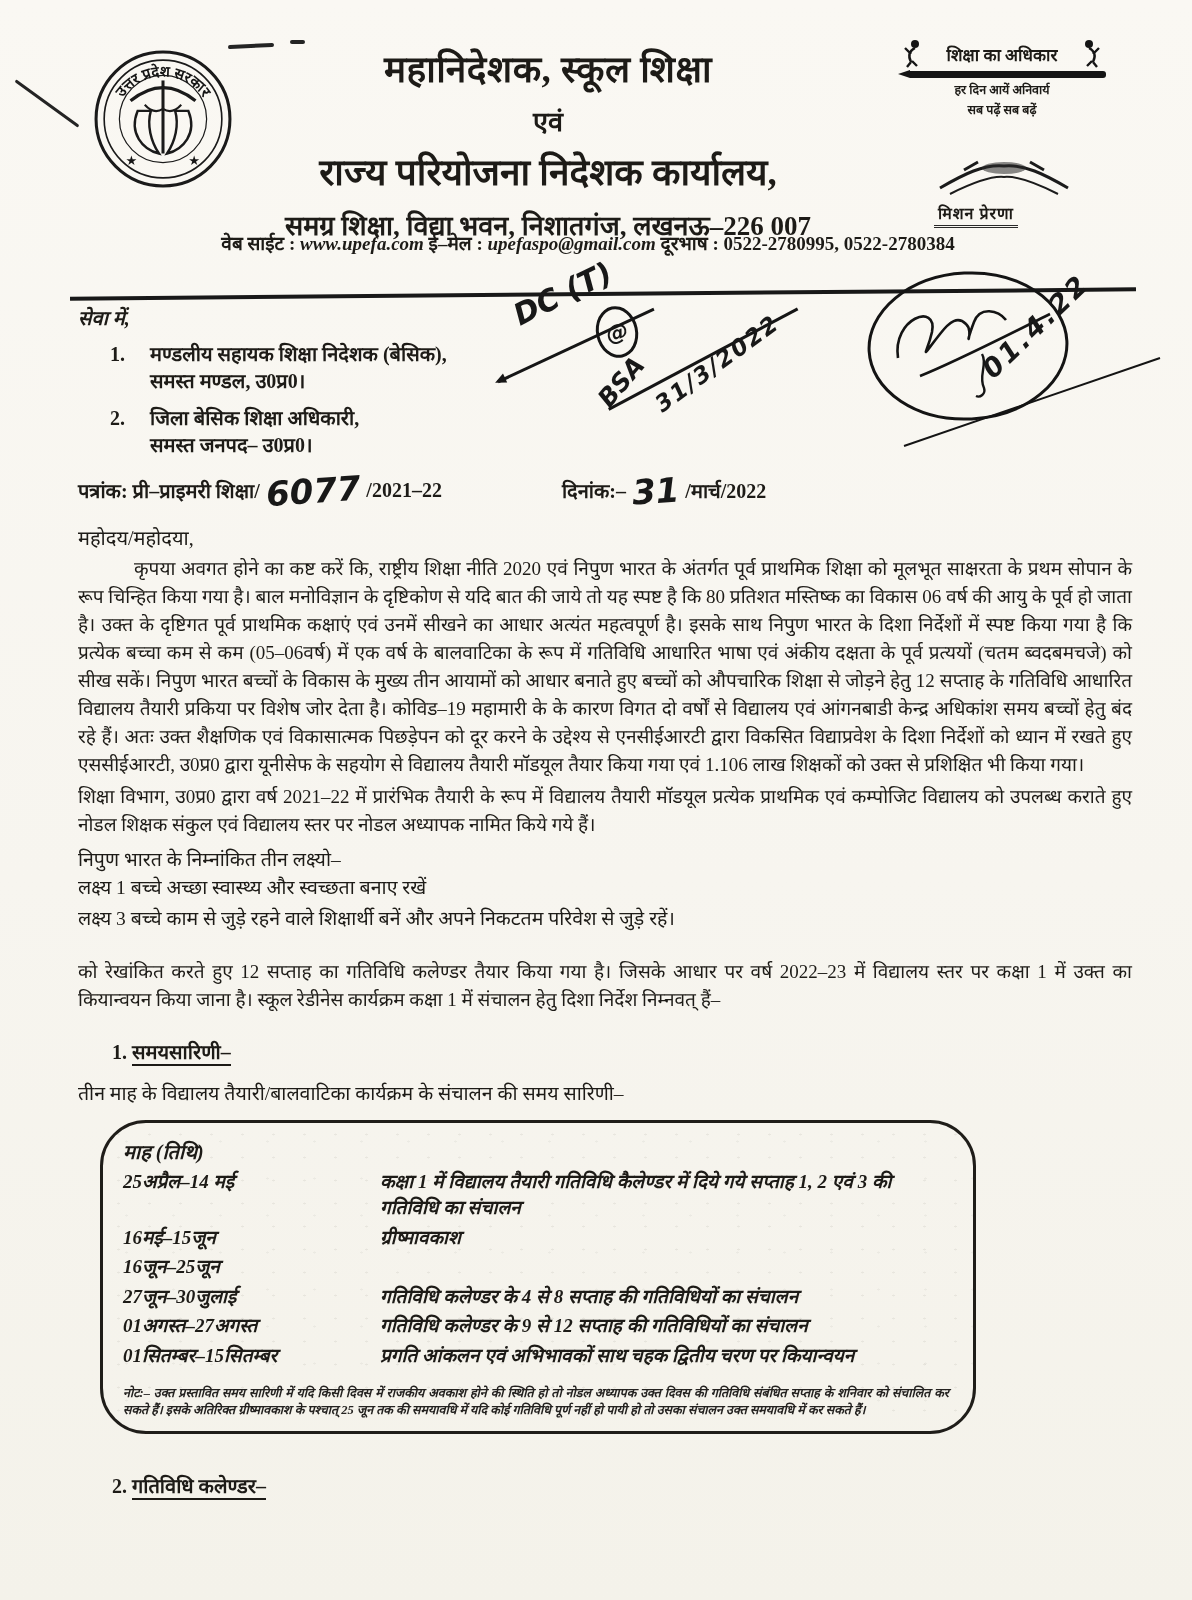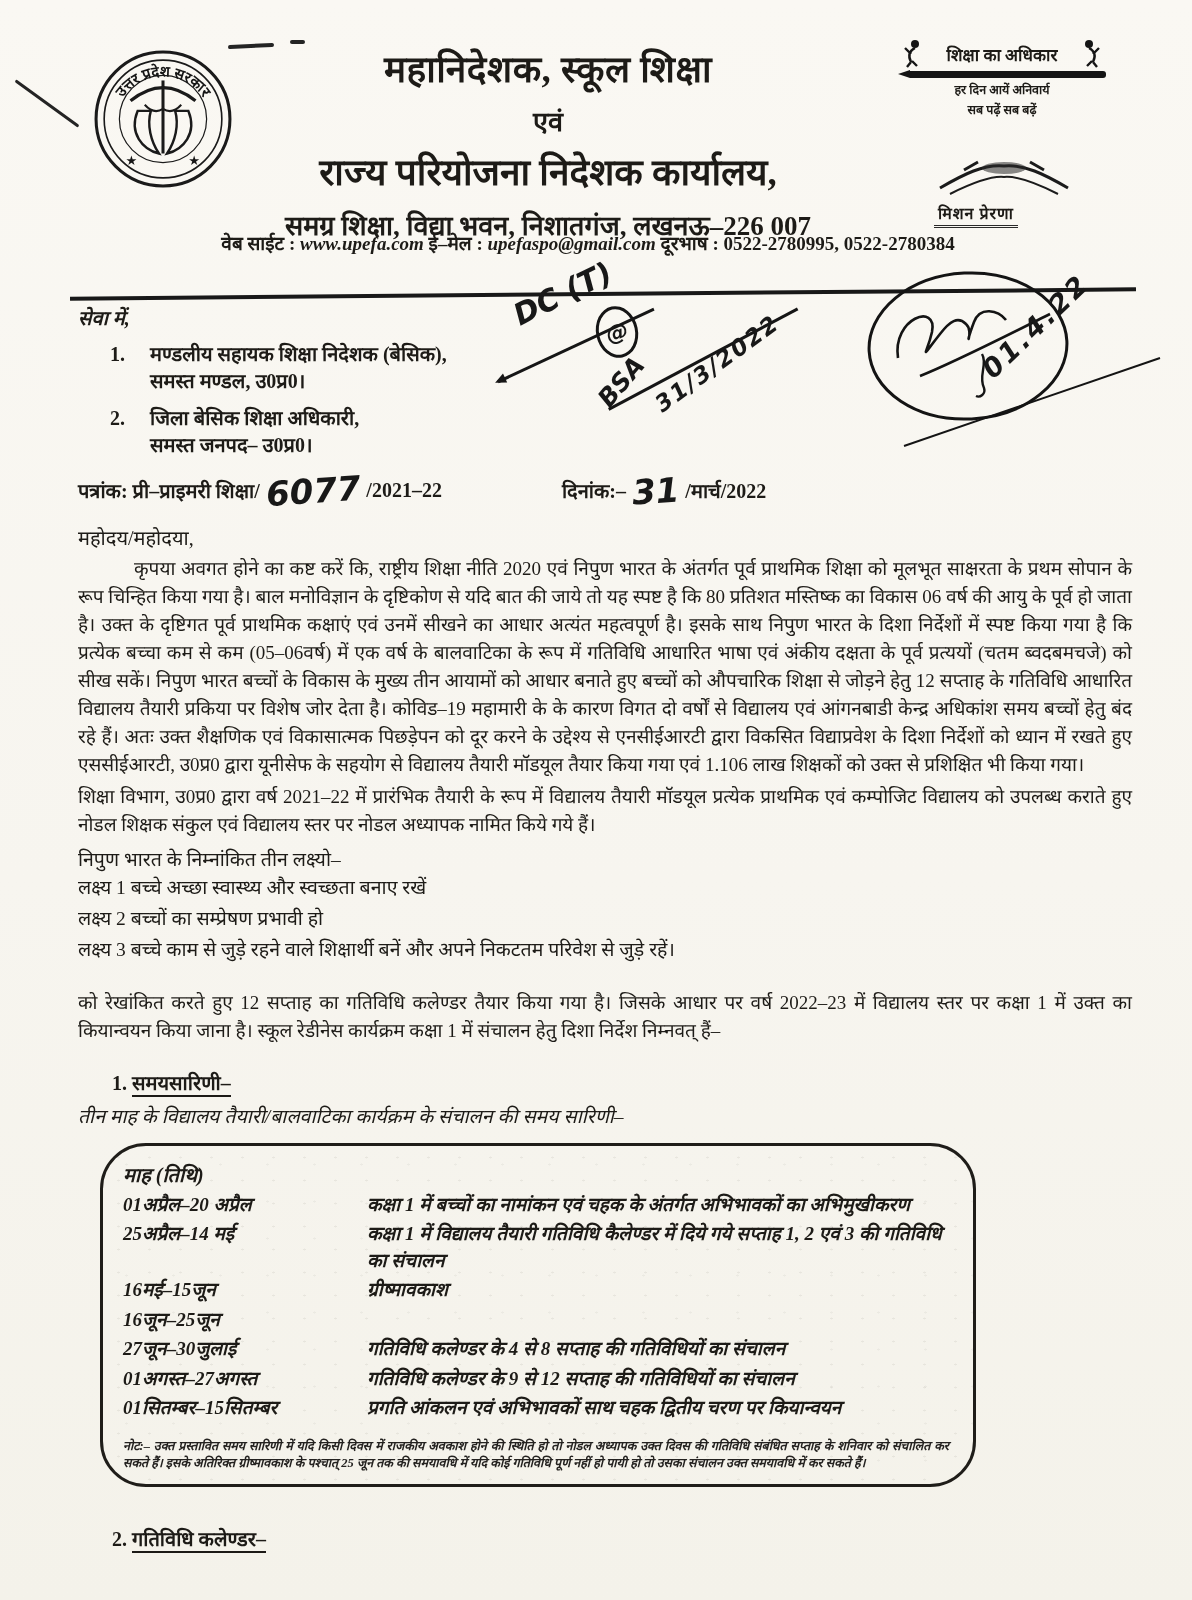--- a/index.html
+++ b/index.html
@@ -46,25 +46,25 @@
   .salut{margin-top:20px;font-size:20px;}
   
   .para{font-size:19px;line-height:28px;text-align:justify;margin-top:4px;}
   .ind{text-indent:56px;}
   .goals-h{font-size:19.5px;margin-top:6px;}
   .goal{font-size:19.5px;line-height:31px;}
   .p3{margin-top:24px;}
   
   .sec-h{margin-top:24px;margin-left:34px;font-size:20px;font-weight:bold;}
   .sec-h .lbl{border-bottom:2.5px solid #1c1a16;padding-bottom:1px;}
-  .sec1-intro{font-size:19.5px;margin-top:6px;font-style:italic;}
+  .sec1-intro{font-size:19.5px;margin-top:14px;}
   .tbox{margin:14px 0 0 22px;width:826px;border:3.5px solid #1f1d19;border-radius:46px;padding:16px 24px 12px 20px;
         background-image:radial-gradient(rgba(40,38,30,.07) 1px,transparent 1.6px),radial-gradient(rgba(40,38,30,.05) 1px,transparent 1.6px);
         background-size:31px 23px,47px 37px;font-style:italic;font-weight:bold;}
-  .trow{display:grid;grid-template-columns:230px 1fr;column-gap:14px;font-size:19px;line-height:26.5px;margin-top:3px;}
+  .trow{display:grid;grid-template-columns:230px 1fr;column-gap:27px;font-size:19px;line-height:26.5px;margin-top:3px;}
   .thead{font-size:20px;margin-top:0;}
   .thead .c2{text-align:center;padding-right:170px;}
   .tnote{font-size:12.5px;line-height:17px;margin-top:16px;text-align:justify;color:#242220;}
   
   .sec2{margin-top:38px;}
   
   .ov{position:absolute;pointer-events:none;}
   .stroke{background:#242424;border-radius:2px;}
   .dc{left:510px;top:276px;font-size:30px;transform:rotate(-26deg);}
   .dcline{left:490px;top:344px;width:172px;border-top:3px solid #161616;transform:rotate(-25deg);}
@@ -181,38 +181,33 @@
     </div>
 
 
     <div class="salut">महोदय/महोदया,</div>
 
     <div class="para ind">कृपया अवगत होने का कष्ट करें कि, राष्ट्रीय शिक्षा नीति 2020 एवं निपुण भारत के अंतर्गत पूर्व प्राथमिक शिक्षा को मूलभूत साक्षरता के प्रथम सोपान के रूप चिन्हित किया गया है।  बाल मनोविज्ञान के दृष्टिकोण से यदि बात की जाये तो यह स्पष्ट है कि 80 प्रतिशत मस्तिष्क का विकास 06 वर्ष की आयु के पूर्व हो जाता है। उक्त के दृष्टिगत पूर्व प्राथमिक कक्षाएं एवं उनमें सीखने का आधार अत्यंत महत्वपूर्ण है। इसके साथ निपुण भारत के दिशा निर्देशों में स्पष्ट किया गया है कि प्रत्येक बच्चा कम से कम (05–06वर्ष) में एक वर्ष के बालवाटिका के रूप में गतिविधि आधारित भाषा एवं अंकीय दक्षता के पूर्व प्रत्ययों (चतम ब्वदबमचजे) को सीख सकें। निपुण भारत बच्चों के विकास के मुख्य तीन आयामों को आधार बनाते हुए बच्चों को औपचारिक शिक्षा से जोड़ने हेतु 12 सप्ताह के गतिविधि आधारित विद्यालय तैयारी प्रकिया पर विशेष जोर देता है। कोविड–19 महामारी के के कारण विगत दो वर्षों से विद्यालय एवं आंगनबाडी केन्द्र अधिकांश समय बच्चों हेतु बंद रहे हैं। अतः उक्त शैक्षणिक एवं विकासात्मक पिछड़ेपन को दूर करने के उद्देश्य से एनसीईआरटी द्वारा विकसित विद्याप्रवेश के दिशा निर्देशों को ध्यान में रखते हुए एससीईआरटी, उ0प्र0 द्वारा यूनीसेफ के सहयोग से विद्यालय तैयारी मॉडयूल तैयार किया गया एवं 1.106 लाख शिक्षकों को उक्त से प्रशिक्षित भी किया गया।</div>
     <div class="para">शिक्षा विभाग, उ0प्र0 द्वारा वर्ष 2021–22 में प्रारंभिक तैयारी के रूप में विद्यालय तैयारी मॉडयूल प्रत्येक प्राथमिक एवं कम्पोजिट विद्यालय को उपलब्ध कराते हुए नोडल शिक्षक संकुल एवं विद्यालय स्तर पर नोडल अध्यापक नामित किये गये हैं।</div>
 
     <div class="goals-h">निपुण भारत के निम्नांकित तीन लक्ष्यो–</div>
     <div class="goal">लक्ष्य 1 बच्चे अच्छा स्वास्थ्य और स्वच्छता बनाए रखें</div>
-    <div class="goal">लक्ष्य 2 बच्चों का सम्प्रेषण प्रभावी हो</div>
     <div class="goal">लक्ष्य 3 बच्चे काम से जुड़े रहने वाले शिक्षार्थी बनें और अपने निकटतम परिवेश से जुड़े रहें।</div>
 
     <div class="para p3">को रेखांकित करते हुए 12 सप्ताह का गतिविधि कलेण्डर तैयार किया गया है। जिसके आधार पर वर्ष 2022–23 में विद्यालय स्तर पर कक्षा 1 में उक्त का कियान्वयन किया जाना है। स्कूल रेडीनेस कार्यक्रम कक्षा 1 में संचालन हेतु दिशा निर्देश निम्नवत् हैं–</div>
 
     <div class="sec-h">
       <span>1.</span>
       <span class="lbl">समयसारिणी–</span>
     </div>
     <div class="sec1-intro">तीन माह के विद्यालय तैयारी/बालवाटिका कार्यक्रम के संचालन की समय सारिणी–</div>
 
     <div class="tbox">
       <div class="trow thead">
         <span>माह (तिथि)</span>
-      </div>
-      <div class="trow">
-        <span>01अप्रैल–20 अप्रैल</span>
-          <span>कक्षा 1 में बच्चों का नामांकन एवं चहक के अंतर्गत अभिभावकों का अभिमुखीकरण</span>
       </div>
       <div class="trow">
         <span>25अप्रैल–14 मई</span>
           <span>कक्षा 1 में विद्यालय तैयारी गतिविधि कैलेण्डर में दिये गये सप्ताह 1, 2 एवं 3 की गतिविधि का संचालन</span>
       </div>
       <div class="trow">
         <span>16मई–15जून</span>
           <span>ग्रीष्मावकाश</span>
       </div>
       <div class="trow">

